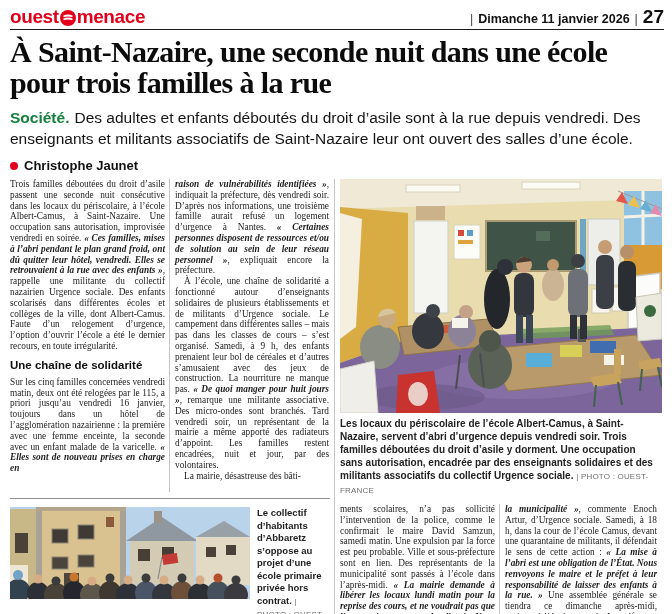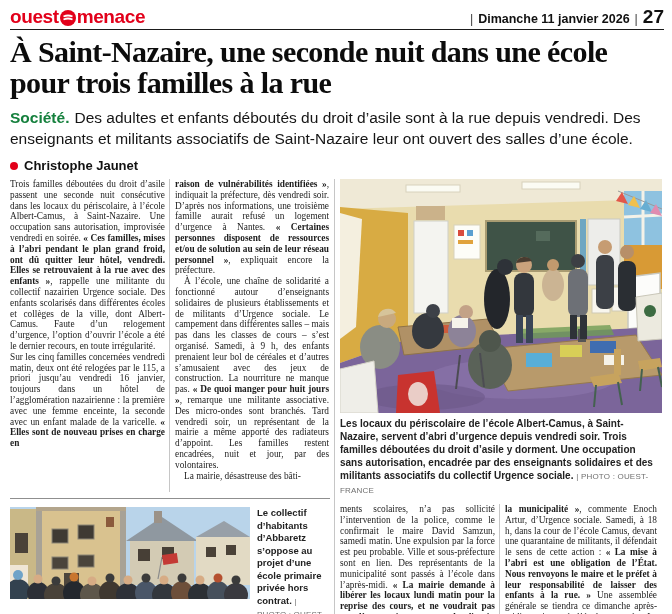--- a/index.html
+++ b/index.html
@@ -31,21 +31,21 @@
   .content{display:flex; margin-top:6px; height:456px;}
   .left-region{width:320px; display:flex; flex-direction:column;}
   .text-cols{display:flex; height:352px; overflow:hidden;}
   .bodycol{font-family:"Liberation Serif", serif; font-size:9.3px;
     line-height:10.8px; text-align:justify; color:#1c1c1c;
     hyphens:auto; -webkit-hyphens:auto;}
   .col1{width:155px; padding-right:4px;}
   .col2{width:154px; padding-left:5px; border-left:1px solid #c6c6c6;}
   .bodycol p{margin:0;}
   .bodycol p.ind{text-indent:9px;}
-  .q{font-weight:bold; margin-top:12px;}
+  .q{font-weight:bold; font-style:italic;margin-top:12px;}
   .subhead{font-family:"Liberation Sans", sans-serif; font-size:11.5px;
     font-weight:bold; color:#0e0e0e; margin:7px 0 5px 0; line-height:13px;}
   .left-rule{border:none; border-top:1px solid #8f8f8f; margin:6px 0 0 0; width:320px;}
   .bottom-row{display:flex; margin-top:8px;}
   .street-photo{width:240px; height:92px; flex:0 0 auto;}
   .side-caption{width:68px; padding-left:7px; font-size:9.5px; line-height:12.5px;
     font-weight:bold; color:#222;}
   .credit{color:#707070; font-weight:400; font-size:8px; letter-spacing:0.2px;}
   
   .right-region{width:322px; margin-left:4px; border-left:1px solid #c6c6c6;
@@ -94,20 +94,21 @@
   </div>
 
   <div class="content">
 
     <div class="left-region">
       <div class="text-cols">
         <div class="bodycol col1">
           <div>
               <p><span>Trois familles déboutées du droit d’asile passent une seconde nuit consécutive dans les locaux du périscolaire, à l’école Albert-Camus, à Saint-Nazaire. Une occupation sans autorisation, improvisée vendredi en soirée. </span><span class="q">« Ces familles, mises à l’abri pendant le plan grand froid, ont dû quitter leur hôtel, vendredi. Elles se retrouvaient à la rue avec des enfants »</span><span>, rappelle une militante du collectif nazairien Urgence sociale. Des enfants scolarisés dans différentes écoles et collèges de la ville, dont Albert-Camus. Faute d’un relogement d’urgence, l’option d’ouvrir l’école a été le dernier recours, en toute irrégularité.</span></p>
             </div>
+          <h3 class="subhead">Une chaîne de solidarité</h3>
           <div>
               <p><span>Sur les cinq familles concernées vendredi matin, deux ont été relogées par le 115, a priori jusqu’au vendredi 16 janvier, toujours dans un hôtel de l’agglomération nazairienne : la première avec une femme enceinte, la seconde avec un enfant malade de la varicelle. </span><span class="q">« Elles sont de nouveau prises en charge en</span></p>
             </div>
         </div>
         <div class="bodycol col2">
             <p><span class="q">raison de vulnérabilités identifiées »</span><span>, indiquait la préfecture, dès vendredi soir. D’après nos informations, une troisième famille aurait refusé un logement d’urgence à Nantes. </span><span class="q">« Certaines personnes disposent de ressources et/ou de solution au sein de leur réseau personnel »</span><span>, expliquait encore la préfecture.</span></p>
             <p class="ind"><span>À l’école, une chaîne de solidarité a fonctionné autour d’enseignants solidaires de plusieurs établissements et de militants d’Urgence sociale. Le campement dans différentes salles – mais pas dans les classes de cours – s’est organisé. Samedi, à 9 h, des enfants prenaient leur bol de céréales et d’autres s’amusaient avec des jeux de construction. La nourriture ne manque pas. </span><span class="q">« De quoi manger pour huit jours »</span><span>, remarque une militante associative. Des micro-ondes sont branchés. Tard vendredi soir, un représentant de la mairie a même apporté des radiateurs d’appoint. Les familles restent encadrées, nuit et jour, par des volontaires.</span></p>
             <p class="ind"><span>La mairie, désastreuse des bâti-</span></p>
           </div>
       </div>

